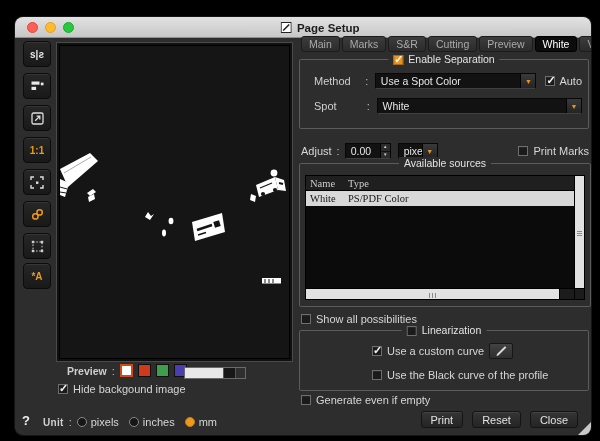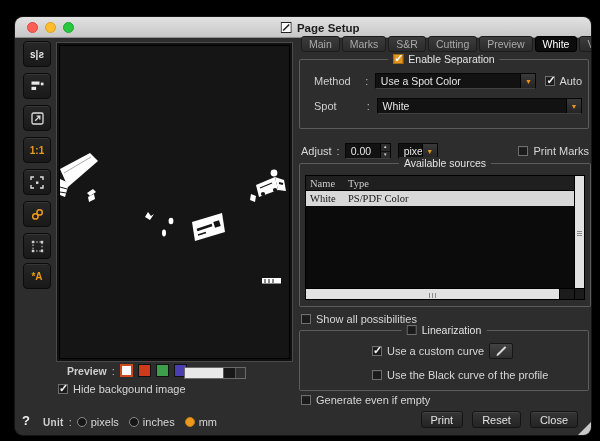--- a/index.html
+++ b/index.html
@@ -45,21 +45,21 @@
       flex:none;box-sizing:border-box;box-shadow:inset 0 1px 0 rgba(255,255,255,.05);}
   .cb.on::after{content:"\2713";position:absolute;left:0px;top:-3px;font-size:11px;
                 color:#f4f4f4;font-weight:700;}
   .cb.orange.on{background:#e8941c;border-color:#a96c0d;}
   .radio{width:10px;height:10px;border-radius:50%;background:#161616;border:1px solid #8a8a8a;
          box-sizing:border-box;flex:none;}
   .radio.on{background:#eb9a1e;border-color:#c87d12;}
   .lbl{font-size:11px;color:#d6d6d6;white-space:nowrap;}
   .grp{position:absolute;border:1px solid #5c5c5c;border-radius:2px;box-sizing:border-box;}
   .legend{position:absolute;top:-7px;left:50%;transform:translateX(-50%);background:#2d2d2d;
-          padding:0 5px;display:flex;align-items:center;gap:5px;white-space:nowrap;
+          padding:0 5px;display:flex;align-items:flex-end;gap:5px;white-space:nowrap;
           font-size:10.5px;color:#e3e3e3;}
   .select{display:flex;align-items:stretch;background:#121212;border:1px solid #070707;
           border-bottom-color:#404040;height:16px;box-sizing:border-box;}
   .select .val{flex:1;padding:1px 5px 0;font-size:10.5px;color:#e6e6e6;white-space:nowrap;
                overflow:hidden;}
   .dd{width:14px;background:linear-gradient(#3a3a3a,#242424);border-left:1px solid #000;
       display:flex;align-items:center;justify-content:center;flex:none;}
   .dd::after{content:"\25BC";font-size:7px;color:#e8941c;}
   .spin{display:flex;align-items:stretch;background:#121212;border:1px solid #070707;
         border-bottom-color:#404040;height:16px;box-sizing:border-box;}

